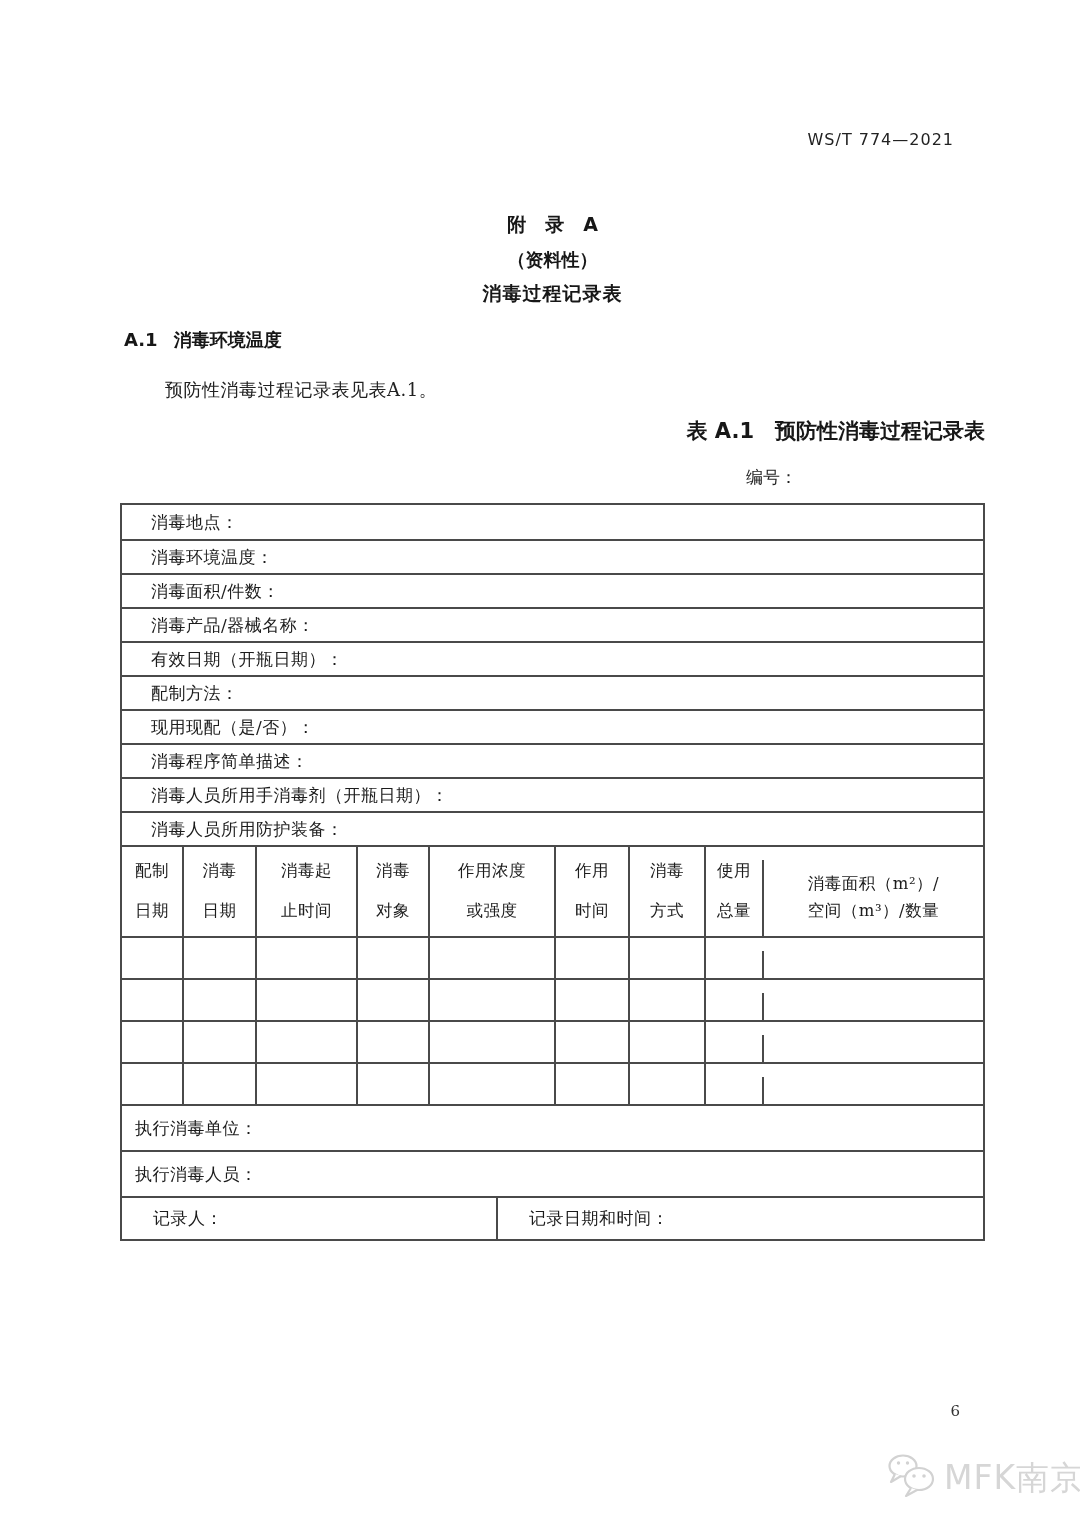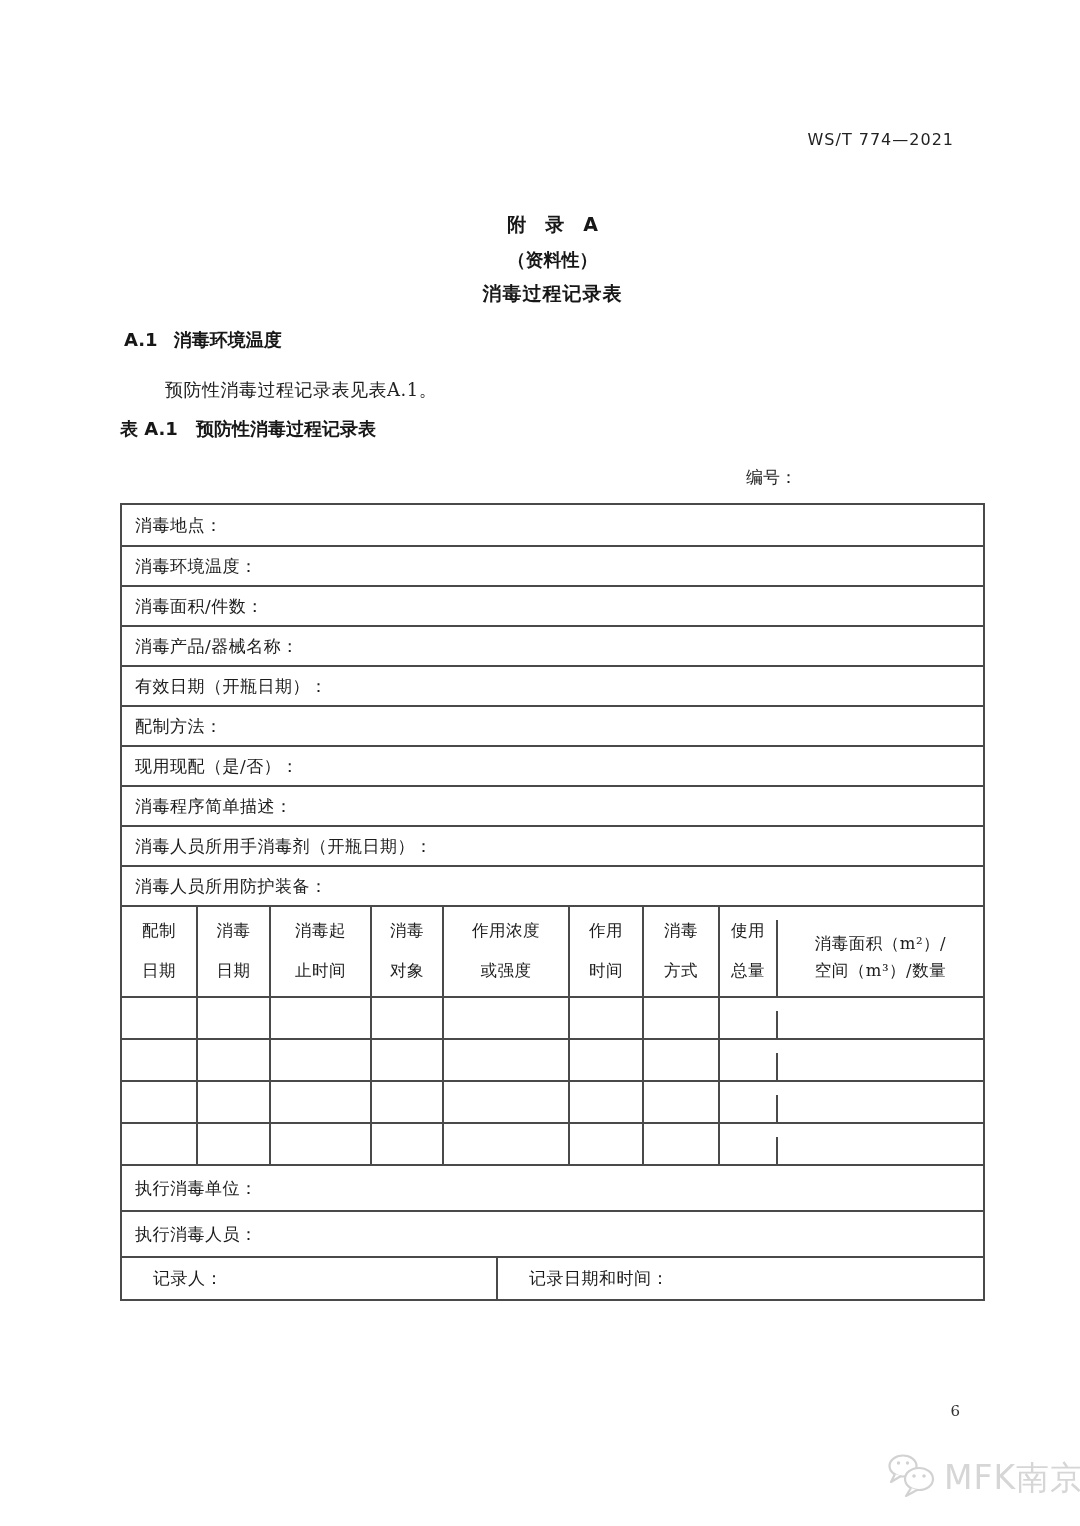--- a/index.html
+++ b/index.html
@@ -57,24 +57,24 @@
     font-size: 18px;
     color: #222;
     letter-spacing: 0.5px;
   }
 
   .table-caption {
     position: absolute;
     top: 417px;
     left: 120px;
     width: 865px;
-    text-align: left;
+    text-align: right;
     font-family: "DejaVu Sans", "Liberation Sans", sans-serif;
     font-weight: bold;
-    font-size: 18px;
+    font-size: 21px;
     color: #171717;
   }
 
   .serial-label {
     position: absolute;
     top: 466px;
     right: 283px;
     font-size: 17px;
     color: #222;
   }
@@ -88,34 +88,34 @@
     background: #fff;
   }
   .t-row {
     display: flex;
     border-top: 2px solid #4a4a4a;
     align-items: stretch;
   }
   .t-row:first-child { border-top: none; }
 
   .label-row {
-    height: 40px;
-    align-items: center;
-    padding-left: 13px;
+    height: 34px;
+    align-items: center;
+    padding-left: 29px;
     font-size: 17px;
     color: #1c1c1c;
     letter-spacing: 0.5px;
   }
 
   .grid-row .cell {
     border-left: 2px solid #4a4a4a;
     flex: 0 0 auto;
   }
   .grid-row .cell:first-child { border-left: none; }
-  .c1 { width: 74px; }
+  .c1 { width: 60px; }
   .c2 { width: 73px; }
   .c3 { width: 101px; }
   .c4 { width: 72px; }
   .c5 { width: 126px; }
   .c6 { width: 74px; }
   .c7 { width: 76px; }
   .c8 { width: 58px; }
   .c9 { flex: 1 1 auto !important; margin-top: 13px; }
 
   .header-row { height: 91px; }

